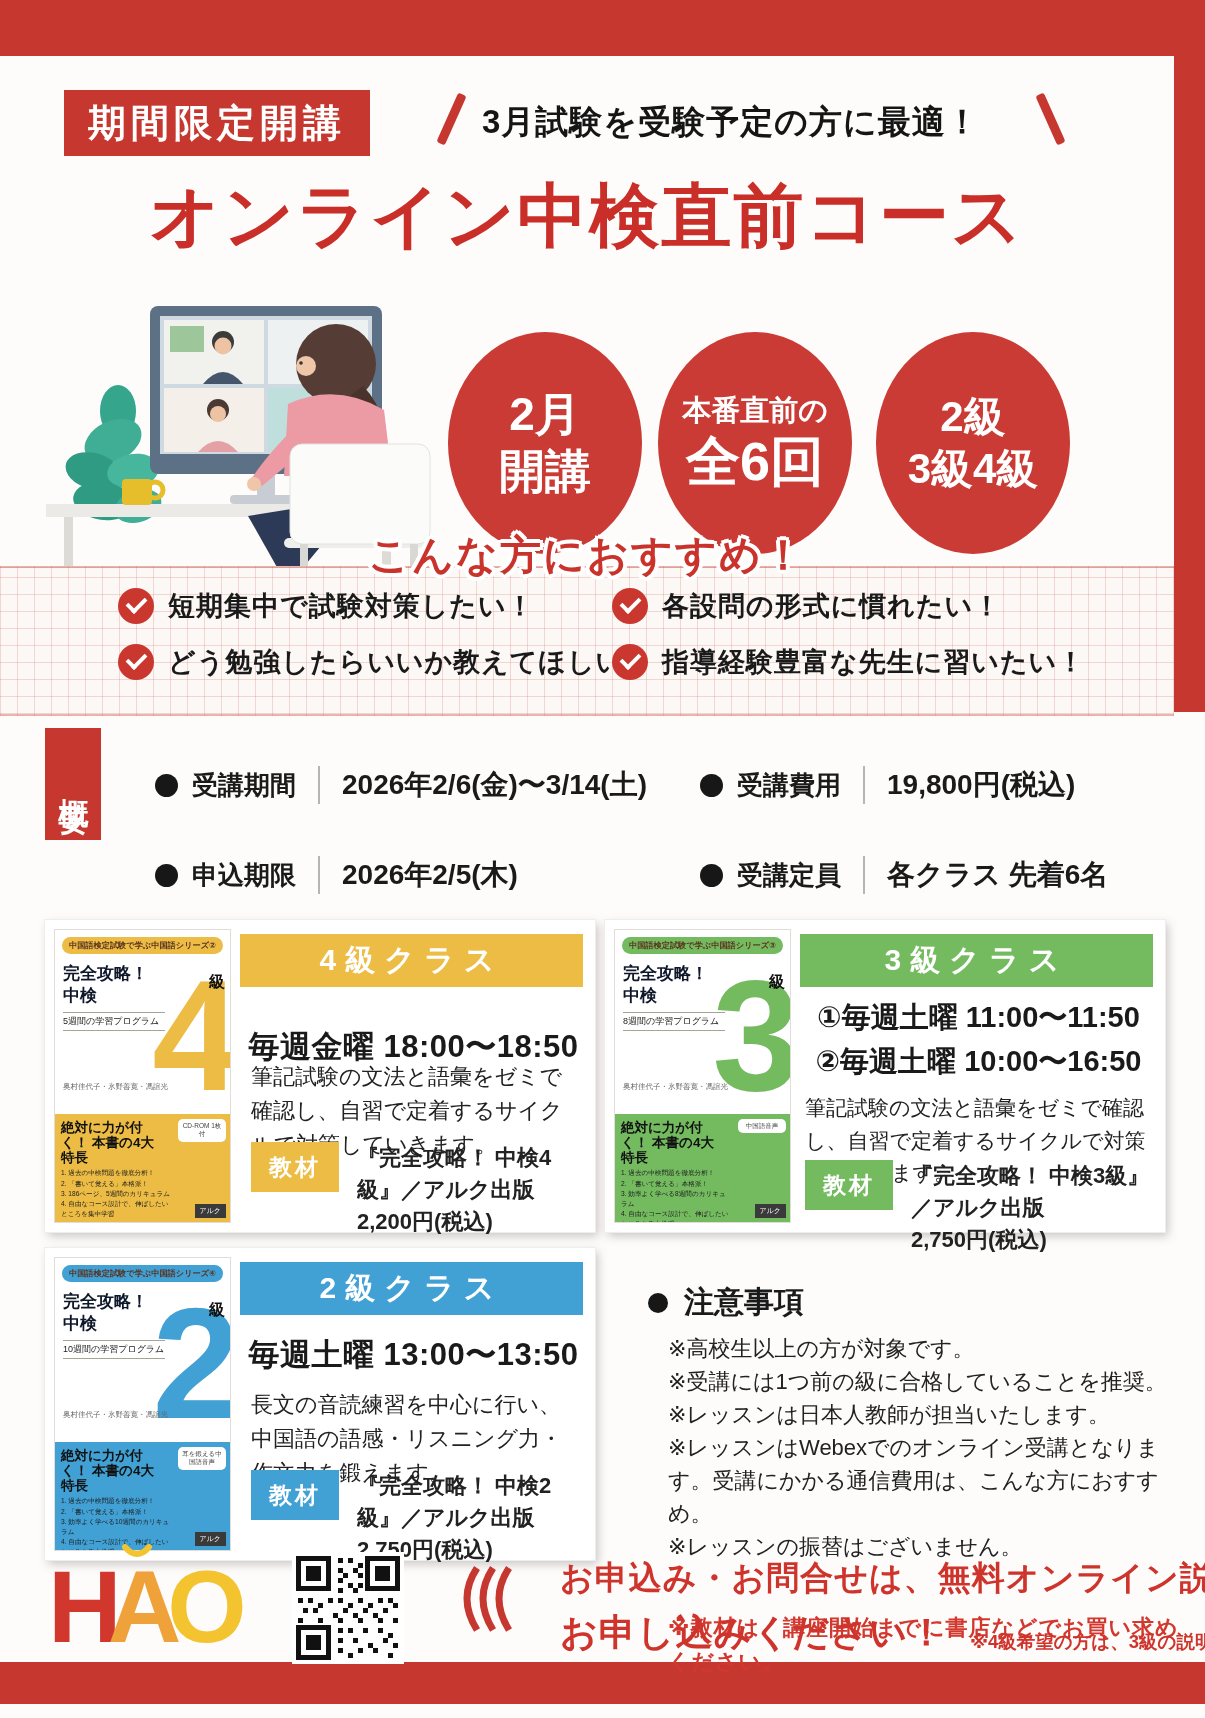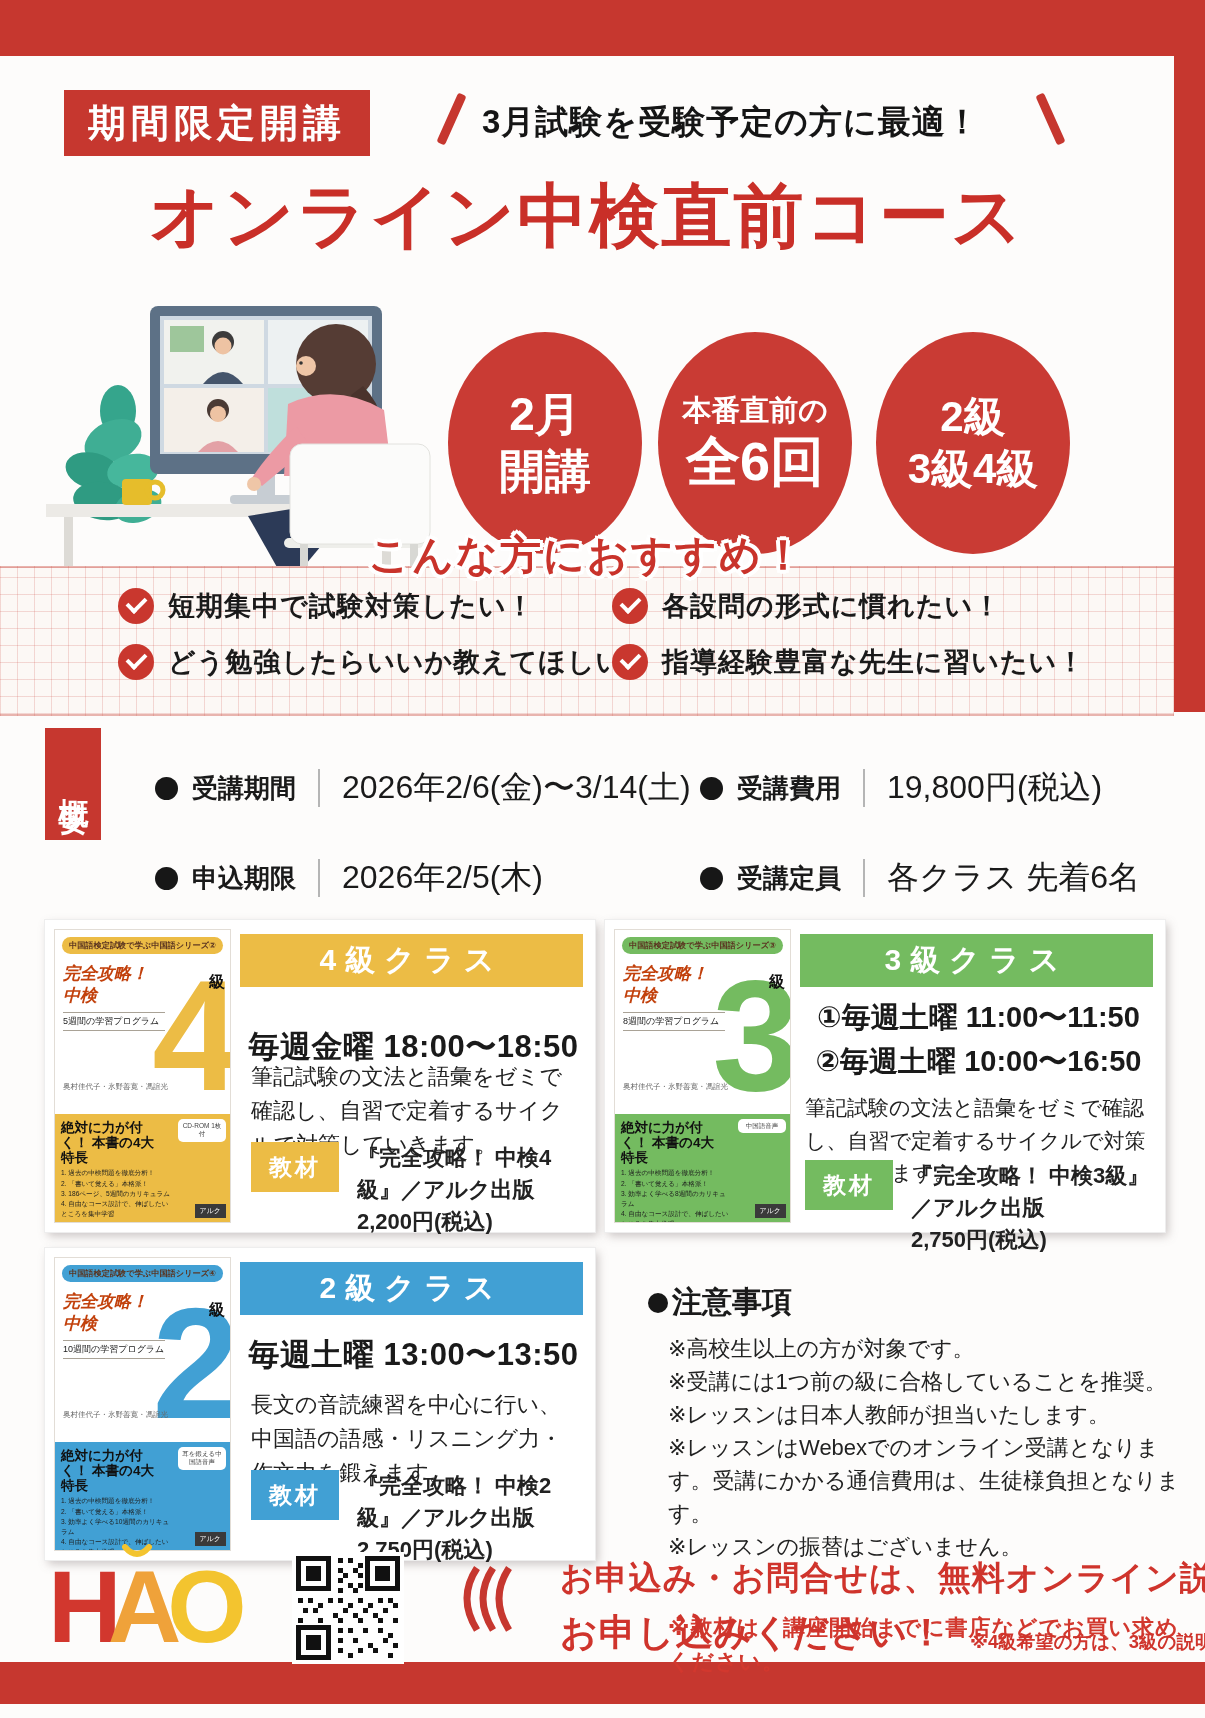--- a/index.html
+++ b/index.html
@@ -43,52 +43,52 @@
     border-left:4px solid #fff;border-bottom:4px solid #fff;transform:rotate(-45deg);}
   .rec-item{display:flex;align-items:center;gap:14px;font-size:27px;font-weight:900;letter-spacing:1px;z-index:6;}
   
   .ov-label{left:45px;top:728px;width:56px;height:112px;background:#c6372f;color:#fff;
     writing-mode:vertical-rl;text-orientation:upright;font-size:30px;font-weight:900;letter-spacing:10px;
     display:flex;align-items:center;justify-content:center;}
   .ov-row{display:flex;align-items:center;gap:10px;}
   .ov-bullet{width:23px;height:23px;border-radius:50%;background:#171717;flex:none;}
   .ov-lab{font-size:26px;font-weight:900;margin-left:4px;white-space:nowrap;}
   .ov-div{width:2px;height:38px;background:#b5b5b5;margin:0 12px;flex:none;}
-  .ov-val{font-size:32px;font-weight:400;white-space:nowrap;letter-spacing:0;}
+  .ov-val{font-size:28px;font-weight:700;white-space:nowrap;letter-spacing:0;}
   
   .card{position:absolute;background:#fff;box-shadow:0 0 0 1px #eee,3px 4px 9px rgba(110,95,95,.35);}
   .card.c4{--th:#ecbc45;} .card.c3{--th:#74bb60;} .card.c2{--th:#41a0d4;}
   .c-header{position:absolute;left:195px;right:12px;top:14px;height:53px;background:var(--th);
     color:#fff;font-size:30px;font-weight:900;letter-spacing:9px;display:flex;align-items:center;justify-content:center;}
   .c-sched{position:absolute;left:195px;right:8px;text-align:center;font-size:31px;font-weight:900;letter-spacing:0.5px;}
   .c-sched2{position:absolute;left:195px;right:8px;text-align:center;font-size:29px;font-weight:900;line-height:1.5;}
   .c-desc{position:absolute;font-size:22px;line-height:1.55;font-weight:500;color:#222;}
   .c-mat{position:absolute;display:flex;align-items:flex-start;gap:18px;}
   .mat-badge{width:88px;height:50px;background:var(--th);color:#fff;font-size:23px;font-weight:700;
     letter-spacing:3px;display:flex;align-items:center;justify-content:center;flex:none;}
   .mat-text{font-size:22px;font-weight:700;line-height:1.45;color:#222;}
   
   .cover{position:absolute;left:10px;top:10px;width:175px;height:292px;background:#fff;
     box-shadow:0 0 0 1px #e2ddd6;overflow:hidden;}
   .bk-series{position:absolute;left:7px;right:7px;top:7px;height:17px;border-radius:9px;background:var(--th);
     font-size:8.2px;font-weight:700;color:#5a3420;display:flex;align-items:center;justify-content:center;white-space:nowrap;}
   .bk-digit{position:absolute;top:26px;right:-10px;font-size:158px;line-height:1;font-weight:900;color:var(--th);}
   .bk-grade{position:absolute;top:42px;right:5px;font-size:16px;font-weight:900;color:#111;}
-  .bk-title{position:absolute;left:8px;top:33px;width:94px;font-size:17px;font-weight:900;color:#c2410c;line-height:1.3;font-style:italic;}
+  .bk-title{position:absolute;left:8px;top:33px;width:94px;font-size:17px;font-weight:900;color:#0f172a;line-height:1.3;}
   .bk-prog{position:absolute;left:8px;top:82px;width:102px;font-size:9px;color:#222;
     border-top:1px solid #a9a296;border-bottom:1px solid #a9a296;padding:2px 0;}
   .bk-auth{position:absolute;left:8px;top:152px;font-size:7.5px;color:#666;}
   .bk-band{position:absolute;left:0;right:0;bottom:0;height:108px;background:var(--th);padding:6px 6px 4px 6px;box-sizing:border-box;}
   .bk-feat-title{font-size:13.5px;font-weight:900;color:#111;line-height:1.12;width:102px;}
   .bk-feats{font-size:6.6px;line-height:1.55;color:#1d1d1d;margin-top:3px;width:110px;}
   .bk-badge{position:absolute;right:4px;top:5px;width:44px;background:#fff;border-radius:5px;
     font-size:6.5px;line-height:1.3;color:#444;text-align:center;padding:3px 2px;}
   .bk-pub{position:absolute;right:4px;bottom:4px;background:#3a3a3a;color:#fff;font-size:7px;padding:2px 5px;}
   
-  .notes-title{display:flex;align-items:center;gap:4px;font-size:30px;font-weight:900;}
+  .notes-title{display:flex;align-items:center;gap:16px;font-size:30px;font-weight:900;}
   .notes-dot{width:20px;height:20px;border-radius:50%;background:#171717;flex:none;}
   .note-line{font-size:22px;line-height:33px;font-weight:500;color:#222;}
   .note-red{font-size:22px;line-height:34px;font-weight:900;color:#d2382e;letter-spacing:1px;margin-top:48px;}
   
   .hao{left:48px;top:1556px;display:flex;letter-spacing:-14px;font-weight:900;font-size:102px;line-height:1;}
   .hao .h{color:#d2372e;} .hao .a{color:#efa23a;position:relative;} .hao .o{color:#f3c42f;}
   .breve{position:absolute;left:14px;top:-12px;width:30px;height:16px;}
   .qr{left:292px;top:1552px;}
   .chev{left:447px;top:1560px;}
   .f-msg1{left:560px;top:1556px;font-size:33px;font-weight:900;color:#cf342c;letter-spacing:1px;white-space:nowrap;}
@@ -319,21 +319,21 @@
   </div>
 
   <div class="abs notes-title" style="left:648px;top:1282px;">
     <span class="notes-dot"></span>
     <span>注意事項</span>
   </div>
   <div class="abs" style="left:668px;top:1332px;width:512px;">
     <div class="note-line">※高校生以上の方が対象です。</div>
     <div class="note-line">※受講には1つ前の級に合格していることを推奨。</div>
     <div class="note-line">※レッスンは日本人教師が担当いたします。</div>
-    <div class="note-line">※レッスンはWebexでのオンライン受講となります。受講にかかる通信費用は、生徒様負担となります。</div>
+    <div class="note-line">※レッスンはWebexでのオンライン受講となります。受講にかかる通信費用は、こんな方におすすめ。</div>
     <div class="note-line">※レッスンの振替はございません。</div>
     <div class="note-red">※教材は、講座開始までに書店などでお買い求めください。</div>
   </div>
 
   <div class="abs hao">
     <span class="h">H</span>
     <span class="a">
       <span>A</span>
       <svg class="breve" viewBox="0 0 30 16">
         <path d="M3 3 Q15 17 27 3" stroke="#f3c42f" stroke-width="6" fill="none" stroke-linecap="round"></path>

